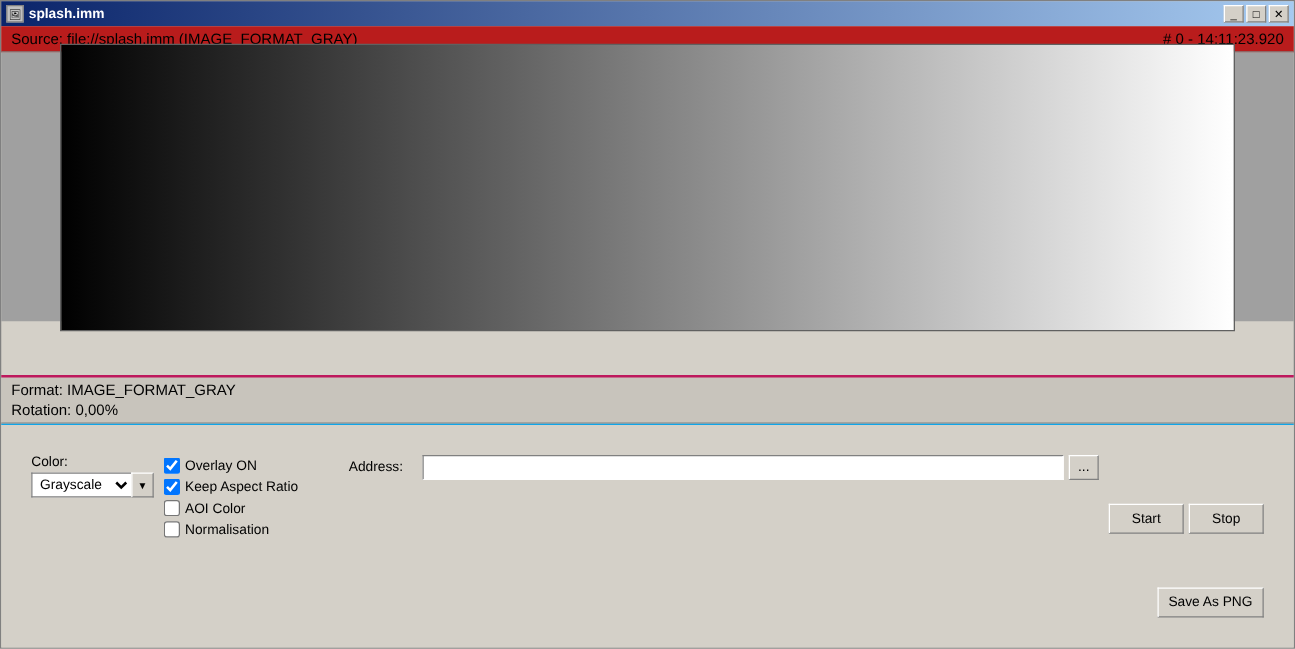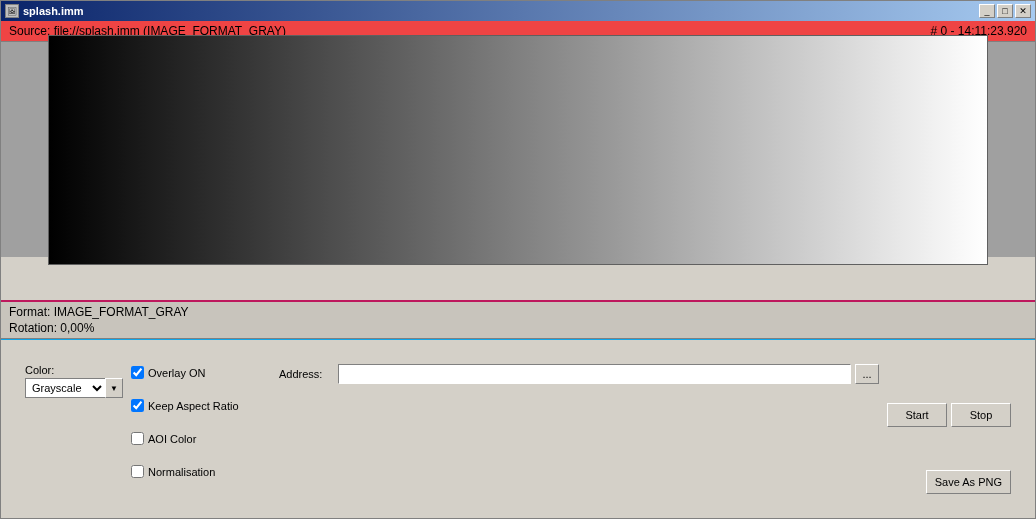--- a/index.html
+++ b/index.html
@@ -66,21 +66,21 @@
       border: 1px solid;
       border-color: #ffffff #808080 #808080 #ffffff;
       display: flex;
       align-items: center;
       justify-content: center;
       font-size: 9px;
       cursor: pointer;
     }
 
     .info-bar {
-      background: #ef4444;
+      background: #b91c1c;
       padding: 2px 8px;
       border-bottom: 1px solid #808080;
       flex-shrink: 0;
     }
 
     .info-bar-row {
       display: flex;
       justify-content: space-between;
       line-height: 16px;
     }
@@ -165,21 +165,21 @@
       display: flex;
       align-items: center;
       justify-content: center;
       cursor: pointer;
       font-size: 8px;
     }
 
     .checkbox-group {
       display: flex;
       flex-direction: column;
-      gap: 20px;
+      gap: 4px;
       padding-top: 2px;
       min-width: 140px;
     }
 
     .checkbox-row {
       display: flex;
       align-items: center;
       gap: 4px;
       font-size: 11px;
     }

